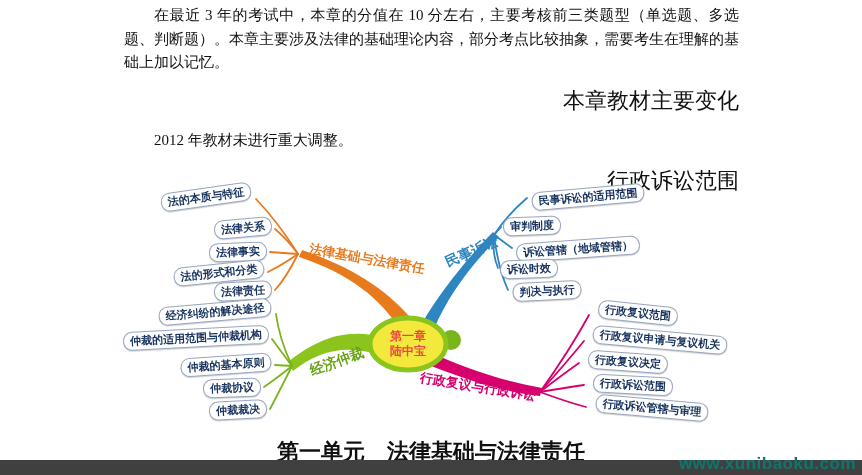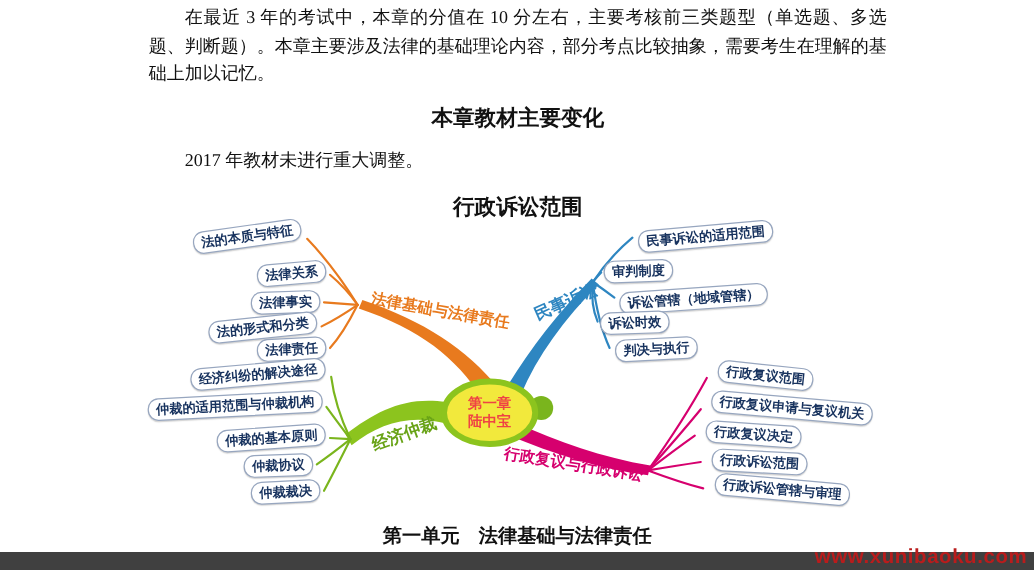--- a/index.html
+++ b/index.html
@@ -1,55 +1,55 @@
 <!DOCTYPE html>
 <html><head>
 <meta charset="utf-8">
 <style>
   html,body{margin:0;padding:0;background:#ffffff;}
   .page{position:relative;width:862px;height:475px;background:#ffffff;overflow:hidden;
         font-family:"Liberation Serif","DejaVu Serif",serif;color:#111;}
   .content{position:absolute;left:124px;top:4px;width:615px;}
   .para{font-size:15px;line-height:23.5px;text-align:justify;text-indent:2em;margin:0;}
-  .h-center{font-size:18px;font-weight:bold;text-align:center;margin:0;}
+  .h-center{font-size:22px;font-weight:normal;text-align:right;margin:0;}
   #h1{margin-top:11px;}
   #p2{margin-top:13px;}
   #h2{margin-top:14px;}
 
   
   .mindmap{position:absolute;left:130px;top:182px;width:620px;height:250px;overflow:visible;}
   .mindmap svg{position:absolute;left:0;top:0;overflow:visible;}
   .leaf{position:absolute;white-space:nowrap;background:#fff;border:1px solid #97a6bf;
         border-radius:9px;padding:1px 6px;font-size:11px;font-weight:700;color:#17325e;
         box-shadow:0 1px 1px rgba(0,0,0,.18);}
   .blabel{position:absolute;white-space:nowrap;font-weight:bold;}
   .b0{color:#e87a1e;font-size:13px;}
   .b1{color:#2e86c1;font-size:14px;}
   .b2{color:#69a317;font-size:14px;}
   .b3{color:#d6006e;font-size:13px;}
   .center-text{position:absolute;left:278px;top:162px;transform:translate(-50%,-50%);
         text-align:center;font-size:12px;font-weight:bold;color:#ef4444;line-height:1.25;}
 
   
   .unit-heading{position:absolute;left:0;top:437px;width:100%;text-align:center;
-        font-size:16px;font-weight:bold;margin:0;}
+        font-size:22px;font-weight:bold;margin:0;}
   .bottom-band{position:absolute;left:0;bottom:0;width:100%;height:15px;background:#404040;}
   .watermark{position:absolute;right:6px;bottom:1px;z-index:5;
         font-family:"Liberation Sans","DejaVu Sans",sans-serif;
-        font-size:17px;font-weight:800;letter-spacing:.5px;color:#b91c1c;}
+        font-size:17px;font-weight:800;letter-spacing:.5px;color:#0f766e;}
 </style>
 </head>
 <body>
 
 <div class="page">
 
   <div class="content">
     <p class="para">在最近 3 年的考试中，本章的分值在 10 分左右，主要考核前三类题型（单选题、多选题、判断题）。本章主要涉及法律的基础理论内容，部分考点比较抽象，需要考生在理解的基础上加以记忆。</p>
     <p class="h-center" id="h1">本章教材主要变化</p>
-    <p class="para" id="p2">2017 年教材未进行重大调整。</p>
+    <p class="para" id="p2">2012 年教材未进行重大调整。</p>
     <p class="h-center" id="h2">行政诉讼范围</p>
   </div>
 
   <div class="mindmap">
     <svg width="620" height="250" viewBox="0 0 620 250">
 
       <path d="M 286 142 C 258 108 224 86 172 68 L 169 75 C 220 92 250 116 272 150 Z" fill="#e87a1e"></path>
       <path d="M 292 141 C 312 108 334 80 363 50 L 369 55 C 340 84 318 114 304 147 Z" fill="#2e86c1"></path>
       <path d="M 242 153 C 208 148 184 160 158 180 L 163 189 C 187 170 212 163 242 171 Z" fill="#8cc41e"></path>
       <path d="M 299 170 C 336 186 371 199 412 206 L 410 214 C 369 209 331 196 294 181 Z" fill="#d6006e"></path>

